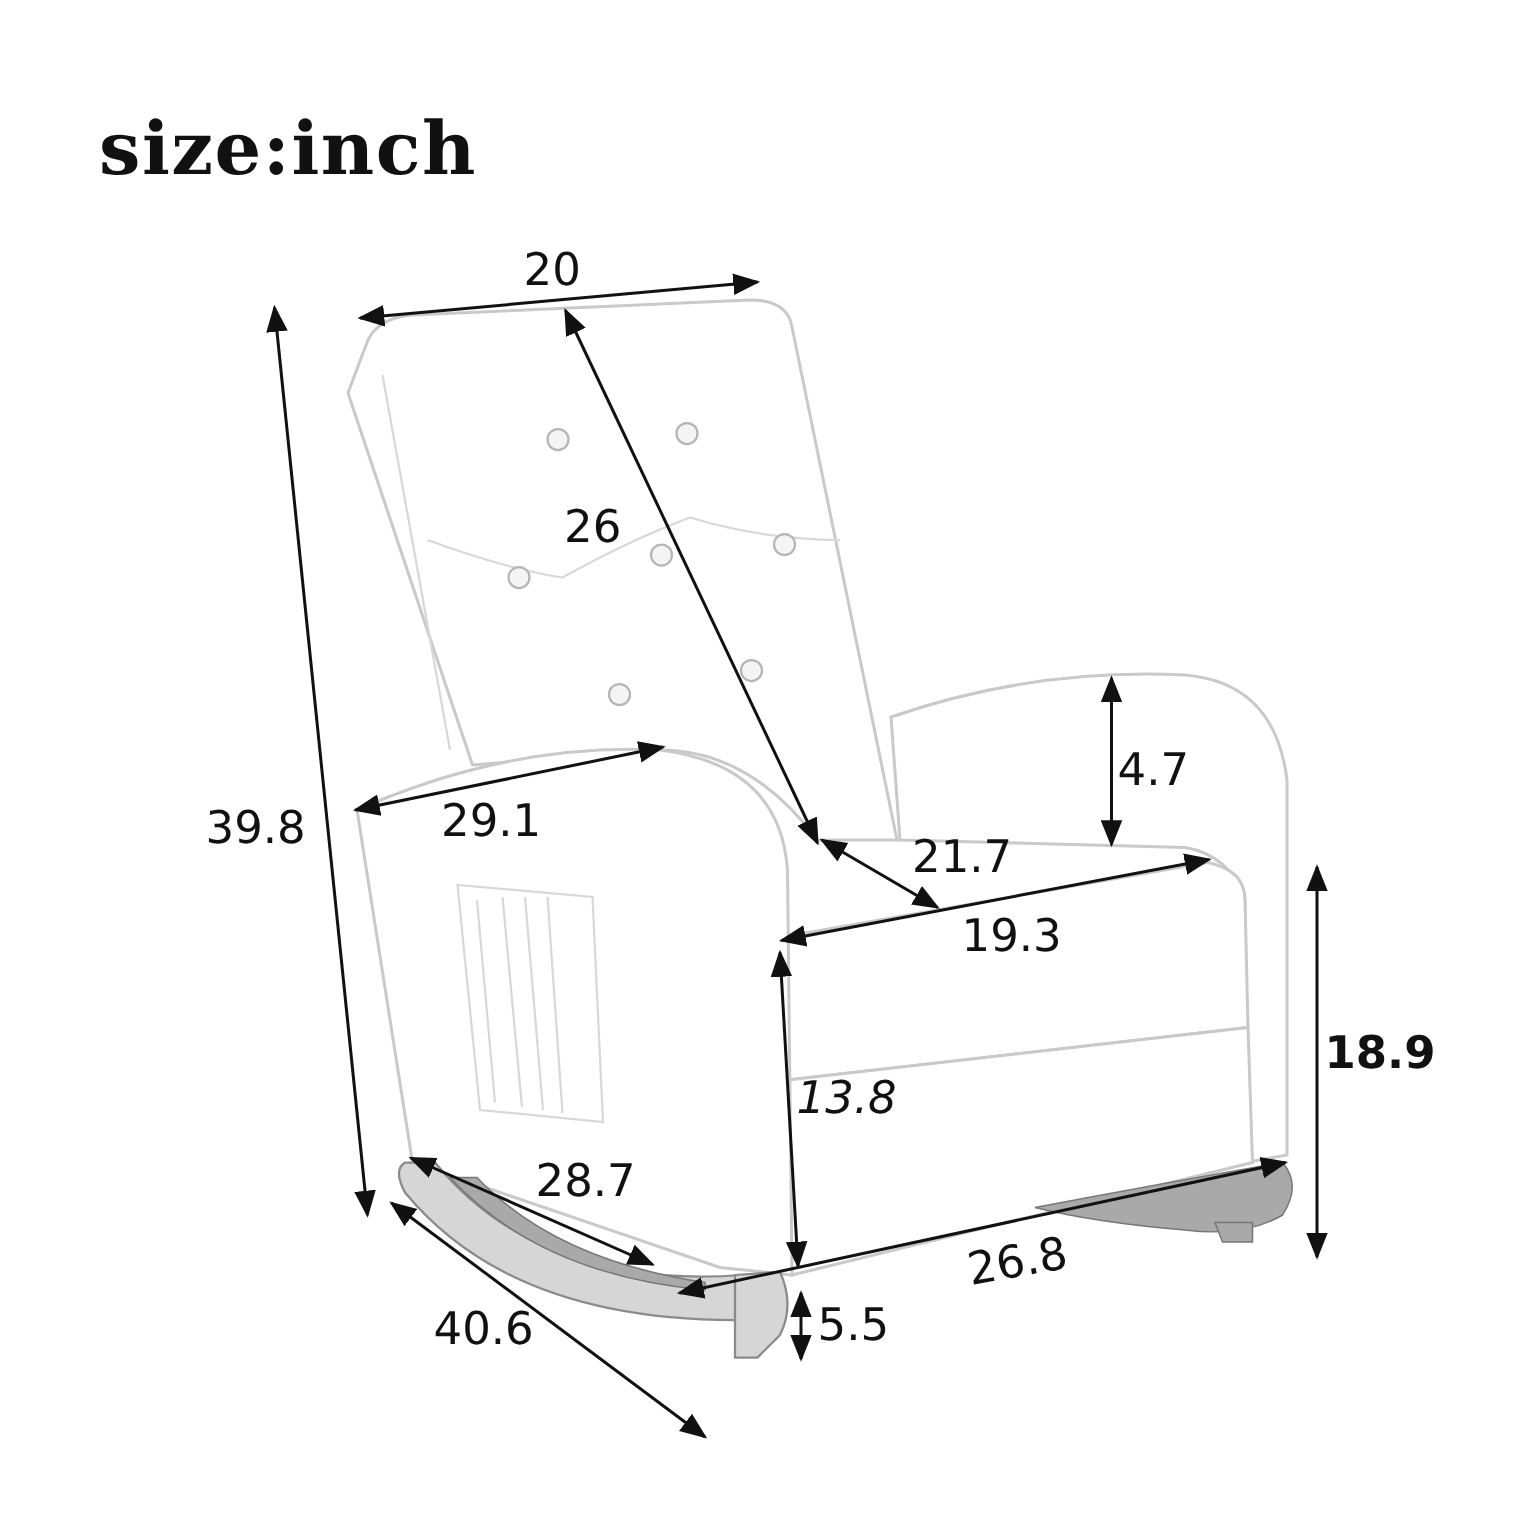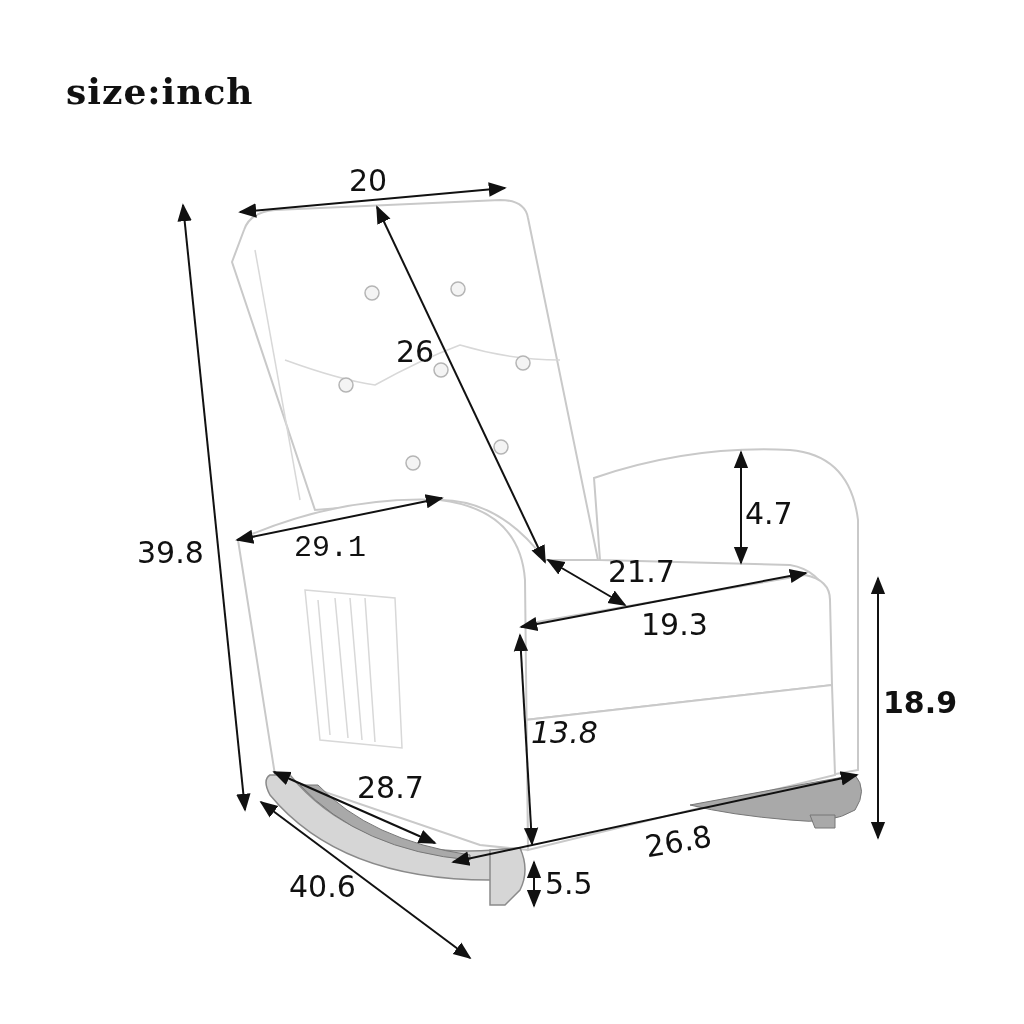--- a/index.html
+++ b/index.html
@@ -1,20 +1,20 @@
 <!DOCTYPE html>
 <html><head>
   <meta charset="utf-8">
   <style>
     html, body { margin: 0; padding: 0; background: #ffffff; }
     body { width: 1024px; height: 1024px; position: relative; overflow: hidden; }
     .title {
       position: absolute; left: 66px; top: 70px;
       font-family: "DejaVu Serif", "Liberation Serif", serif;
-      font-size: 36px; font-weight: bold; color: #111; letter-spacing: 1px;
+      font-size: 49px; font-weight: bold; color: #111; letter-spacing: 1px;
     }
     svg.drawing { position: absolute; left: 0; top: 0; }
     .dim-label {
       position: absolute;
       font-family: "DejaVu Sans", "Liberation Sans", sans-serif;
       font-size: 30px; color: #111; line-height: 1; white-space: nowrap;
     }
     .outline { fill: #ffffff; stroke: #c9c9c9; stroke-width: 2; }
     .outline-soft { fill: none; stroke: #d8d8d8; stroke-width: 1.5; }
     .rocker { fill: #d6d6d6; stroke: #8a8a8a; stroke-width: 1.5; }
@@ -75,23 +75,23 @@
     <line class="dimline" x1="520" y1="635" x2="532" y2="844" marker-start="url(#ah)" marker-end="url(#ah)"></line>
     <line class="dimline" x1="878" y1="578" x2="878" y2="838" marker-start="url(#ah)" marker-end="url(#ah)"></line>
     <line class="dimline" x1="274" y1="772" x2="435" y2="843" marker-start="url(#ah)" marker-end="url(#ah)"></line>
     <line class="dimline" x1="453" y1="862" x2="857" y2="775" marker-start="url(#ah)" marker-end="url(#ah)"></line>
     <line class="dimline" x1="261" y1="802" x2="470" y2="958" marker-start="url(#ah)" marker-end="url(#ah)"></line>
     <line class="dimline" x1="534" y1="862" x2="534" y2="906" marker-start="url(#ah)" marker-end="url(#ah)"></line>
   </g>
 </svg>
 
 <div class="dim-label" style="left:349px; top:166px;text-align:right;">20</div>
-<div class="dim-label" style="left:396px; top:337px;text-align:center;">26</div>
+<div class="dim-label" style="left:376px; top:337px;text-align:center;">26</div>
 <div class="dim-label" style="left:137px; top:521px;margin-top:17px;">39.8</div>
-<div class="dim-label" style="left:294px; top:533px;font-family:Liberation Mono, monospace;">29.1</div>
+<div class="dim-label" style="left:294px; top:533px;">29.1</div>
 <div class="dim-label" style="left:745px; top:499px;">4.7</div>
 <div class="dim-label" style="left:608px; top:557px;">21.7</div>
 <div class="dim-label" style="left:641px; top:610px;">19.3</div>
 <div class="dim-label" style="left:531px; top:718px;font-style:italic;">13.8</div>
 <div class="dim-label" style="left:883px; top:688px;font-weight:bold;">18.9</div>
 <div class="dim-label" style="left:357px; top:773px;">28.7</div>
 <div class="dim-label" style="left:643px; top:833px; transform:rotate(-10deg); transform-origin:left top;">26.8</div>
 <div class="dim-label" style="left:289px; top:872px;">40.6</div>
 <div class="dim-label" style="left:545px; top:869px;">5.5</div>
 

